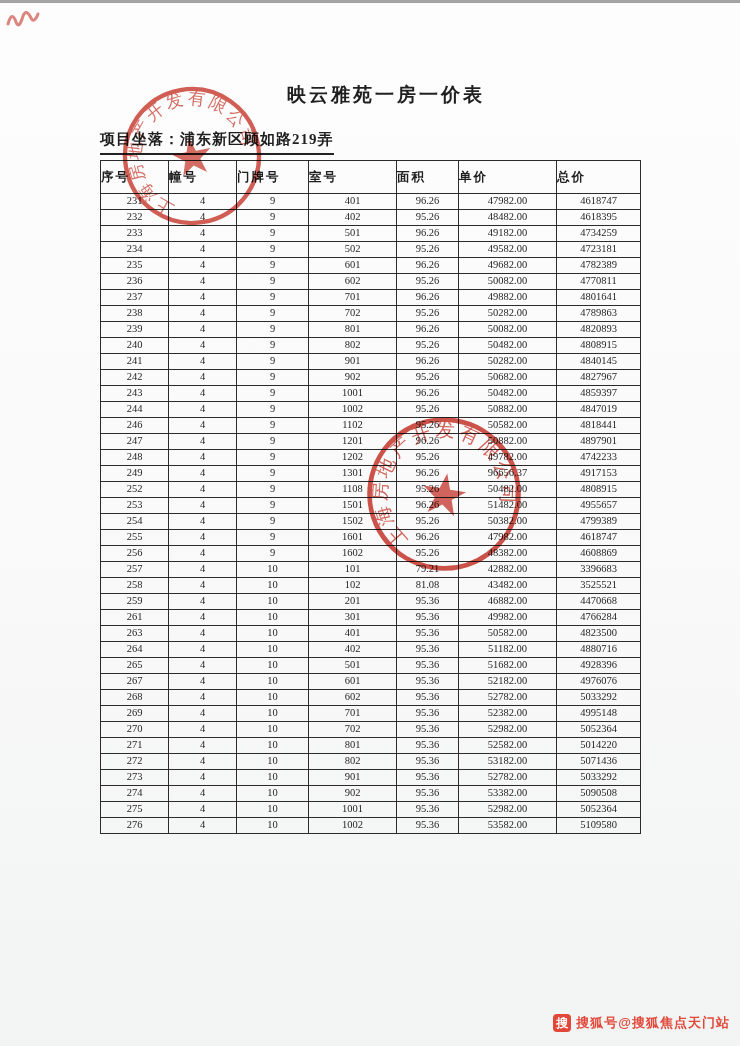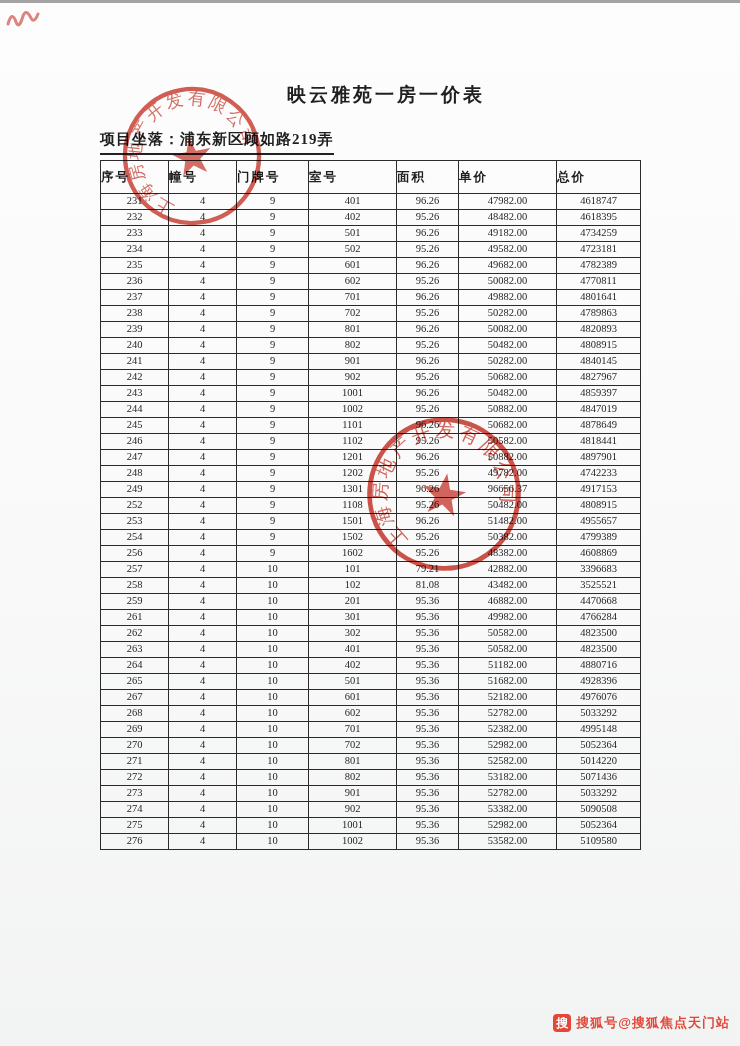--- a/index.html
+++ b/index.html
@@ -240,29 +240,20 @@
         <tr>
           <td>244</td>
           <td>4</td>
           <td>9</td>
           <td>1002</td>
           <td>95.26</td>
           <td>50882.00</td>
           <td>4847019</td>
         </tr>
         <tr>
-          <td>245</td>
-          <td>4</td>
-          <td>9</td>
-          <td>1101</td>
-          <td>96.26</td>
-          <td>50682.00</td>
-          <td>4878649</td>
-        </tr>
-        <tr>
           <td>246</td>
           <td>4</td>
           <td>9</td>
           <td>1102</td>
           <td>95.26</td>
           <td>50582.00</td>
           <td>4818441</td>
         </tr>
         <tr>
           <td>247</td>
@@ -310,20 +301,29 @@
           <td>4955657</td>
         </tr>
         <tr>
           <td>254</td>
           <td>4</td>
           <td>9</td>
           <td>1502</td>
           <td>95.26</td>
           <td>50382.00</td>
           <td>4799389</td>
+        </tr>
+        <tr>
+          <td>255</td>
+          <td>4</td>
+          <td>9</td>
+          <td>1601</td>
+          <td>96.26</td>
+          <td>47982.00</td>
+          <td>4618747</td>
         </tr>
         <tr>
           <td>256</td>
           <td>4</td>
           <td>9</td>
           <td>1602</td>
           <td>95.26</td>
           <td>48382.00</td>
           <td>4608869</td>
         </tr>
@@ -355,29 +355,20 @@
           <td>4470668</td>
         </tr>
         <tr>
           <td>261</td>
           <td>4</td>
           <td>10</td>
           <td>301</td>
           <td>95.36</td>
           <td>49982.00</td>
           <td>4766284</td>
-        </tr>
-        <tr>
-          <td>262</td>
-          <td>4</td>
-          <td>10</td>
-          <td>302</td>
-          <td>95.36</td>
-          <td>50582.00</td>
-          <td>4823500</td>
         </tr>
         <tr>
           <td>263</td>
           <td>4</td>
           <td>10</td>
           <td>401</td>
           <td>95.36</td>
           <td>50582.00</td>
           <td>4823500</td>
         </tr>

